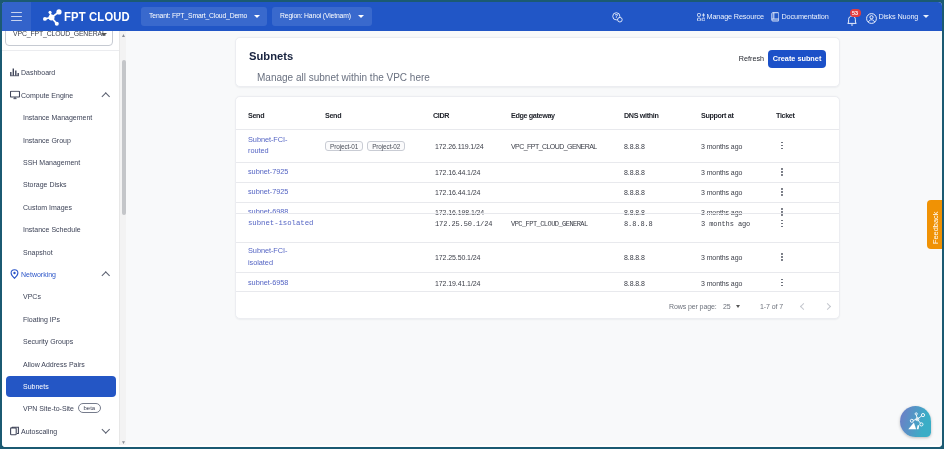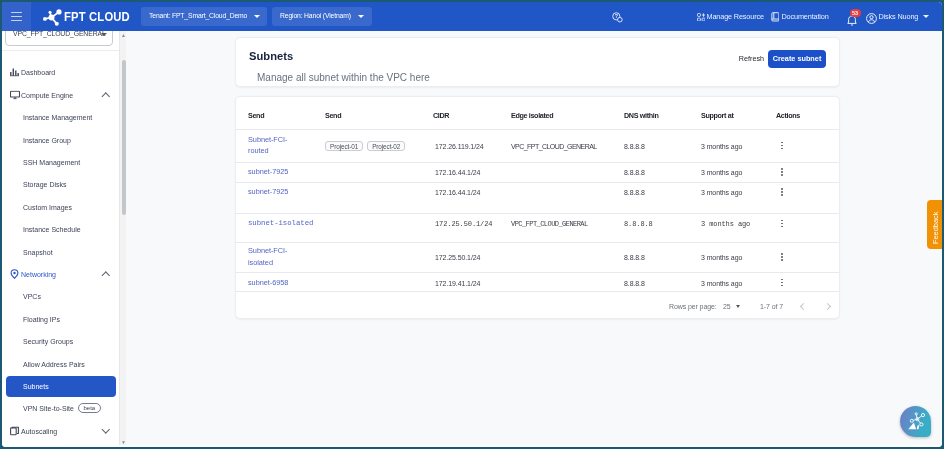--- a/index.html
+++ b/index.html
@@ -171,24 +171,24 @@
       <div class="h1">Subnets</div>
       <div class="sub1">Manage all subnet within the VPC here</div>
       <div class="refresh">Refresh</div>
       <div class="createbtn">Create subnet</div>
     </div>
     <div class="card card2" id="tablecard">
         <div class="trow" style="top: 0px; height: 31.5px;">
           <div class="hcell" style="left:12px">Send</div>
           <div class="hcell" style="left:89px">Send</div>
           <div class="hcell" style="left:197px">CIDR</div>
-          <div class="hcell" style="left:275px">Edge isolated</div>
+          <div class="hcell" style="left:275px">Edge gateway</div>
           <div class="hcell" style="left:388px">DNS within</div>
           <div class="hcell" style="left:465px">Support at</div>
-          <div class="hcell" style="left:540px">Actions</div>
+          <div class="hcell" style="left:540px">Ticket</div>
         </div>
         <div class="trow" style="top: 31.5px; height: 33px; border-top: 1px solid rgb(232, 233, 237);">
           <div class="cell lnk" style="left:12px">Subnet-FCI-<br>routed</div>
           <div class="cell" style="left:89px"><span class="chip">Project-01</span><span class="chip">Project-02</span></div>
           <div class="cell" style="left:199px">172.26.119.1/24</div>
           <div class="cell" style="left:275px;letter-spacing:-0.55px">VPC_FPT_CLOUD_GENERAL</div>
           <div class="cell" style="left:388px">8.8.8.8</div>
           <div class="cell" style="left:465px">3 months ago</div>
           <div class="dots">
             <b></b>
@@ -203,20 +203,31 @@
           <div class="cell" style="left:465px">3 months ago</div>
           <div class="dots">
             <b></b>
             <b></b>
             <b></b>
           </div>
         </div>
         <div class="trow" style="top: 84.5px; height: 20px; border-top: 1px solid rgb(232, 233, 237);">
           <div class="cell lnk" style="left:12px">subnet-7925</div>
           <div class="cell" style="left:199px">172.16.44.1/24</div>
+          <div class="cell" style="left:388px">8.8.8.8</div>
+          <div class="cell" style="left:465px">3 months ago</div>
+          <div class="dots">
+            <b></b>
+            <b></b>
+            <b></b>
+          </div>
+        </div>
+        <div class="trow" style="top: 104.5px; height: 20px; border-top: 1px solid rgb(232, 233, 237);">
+          <div class="cell lnk" style="left:12px">subnet-6988</div>
+          <div class="cell" style="left:199px">172.16.198.1/24</div>
           <div class="cell" style="left:388px">8.8.8.8</div>
           <div class="cell" style="left:465px">3 months ago</div>
           <div class="dots">
             <b></b>
             <b></b>
             <b></b>
           </div>
         </div>
         <div class="trow" style="top: 116px; height: 20px; border-top: 1px solid rgb(232, 233, 237); font-family: Liberation Mono, monospace;">
           <div class="cell lnk" style="left:12px">subnet-isolated</div>

